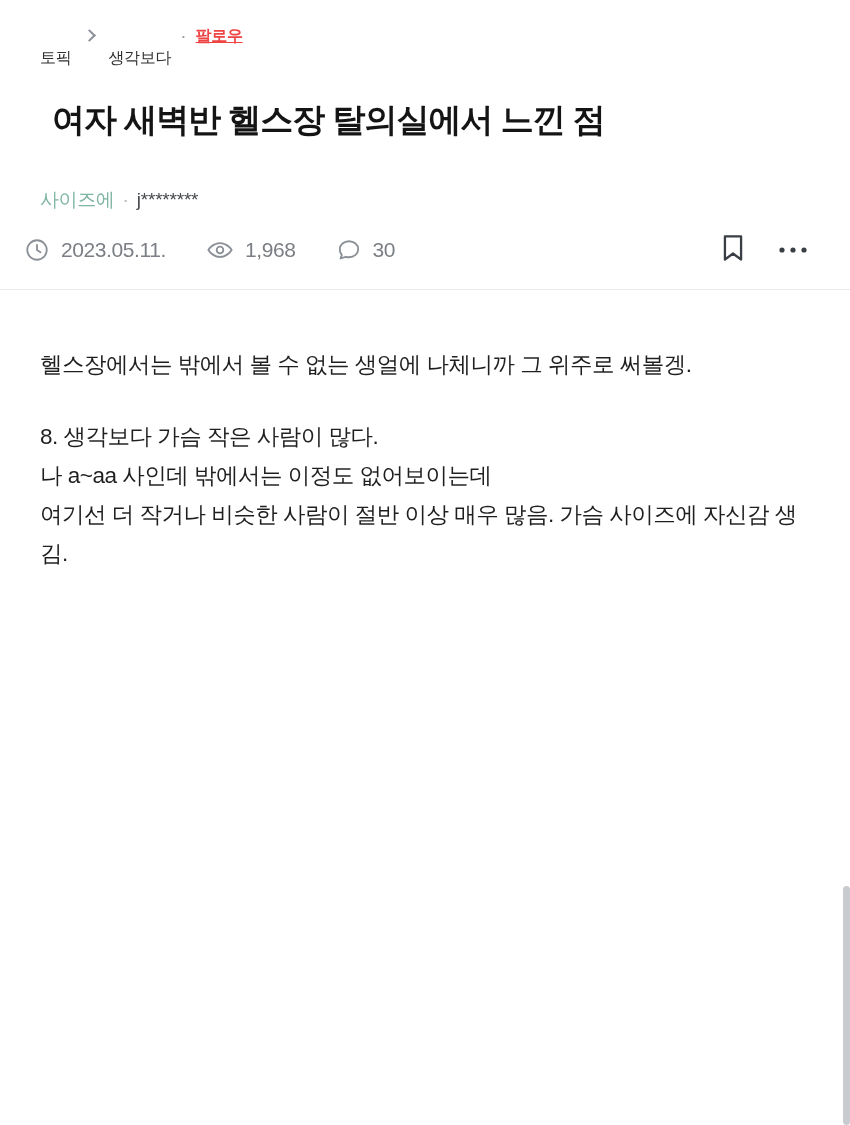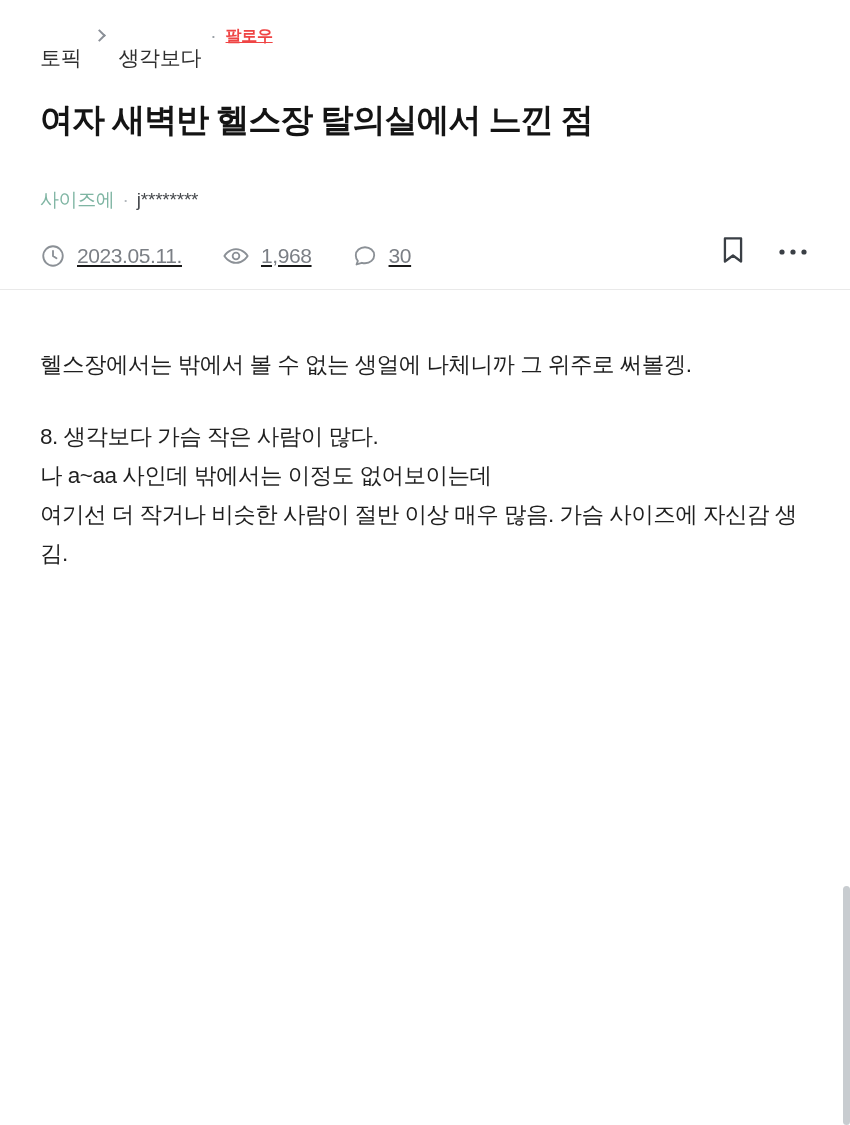--- a/index.html
+++ b/index.html
@@ -25,21 +25,21 @@
   }
 
   
   .breadcrumb {
     display: flex;
     align-items: center;
     padding: 14px 40px 0 40px;
     height: 58px;
   }
   .crumb {
-    font-size: 21px;
+    font-size: 16px;
     color: #2f2f2f;
     font-weight: 500;
     letter-spacing: -0.3px;
     margin-top: 44px;
   }
   .crumb-sep {
     margin: 0 14px;
     display: inline-block;
     width: 9px;
     height: 9px;
@@ -57,21 +57,21 @@
   .crumb-follow {
     font-size: 16px;
     color: #ef4444;
     font-weight: 700;
     letter-spacing: -0.3px;
     text-decoration: underline;
   }
 
   
   .title {
-    padding: 18px 40px 0 40px;
+    padding: 18px 40px 0 52px;
     font-size: 33px;
     font-weight: 700;
     letter-spacing: -1px;
     line-height: 1.35;
     color: #141414;
   }
 
   
   .author-row {
     padding: 22px 40px 0 40px;
@@ -87,25 +87,24 @@
     margin: 0 8px;
     color: #b3b8bd;
   }
   .author-id {
     color: #46494d;
     letter-spacing: -0.2px;
   }
 
   
   .stats-row {
-    padding: 18px 40px 0 40px;
-    display: flex;
-    align-items: flex-end;
+    padding: 18px 40px 0 24px;
+    display: flex;
+    align-items: center;
     height: 56px;
-    text-decoration: underline;
   }
   .stat {
     display: flex;
     align-items: center;
     margin-right: 40px;
     color: #7b7f85;
     font-size: 21px;
     letter-spacing: -0.4px;
   }
   .stat .ico { margin-right: 11px; display: flex; align-items: center; }

